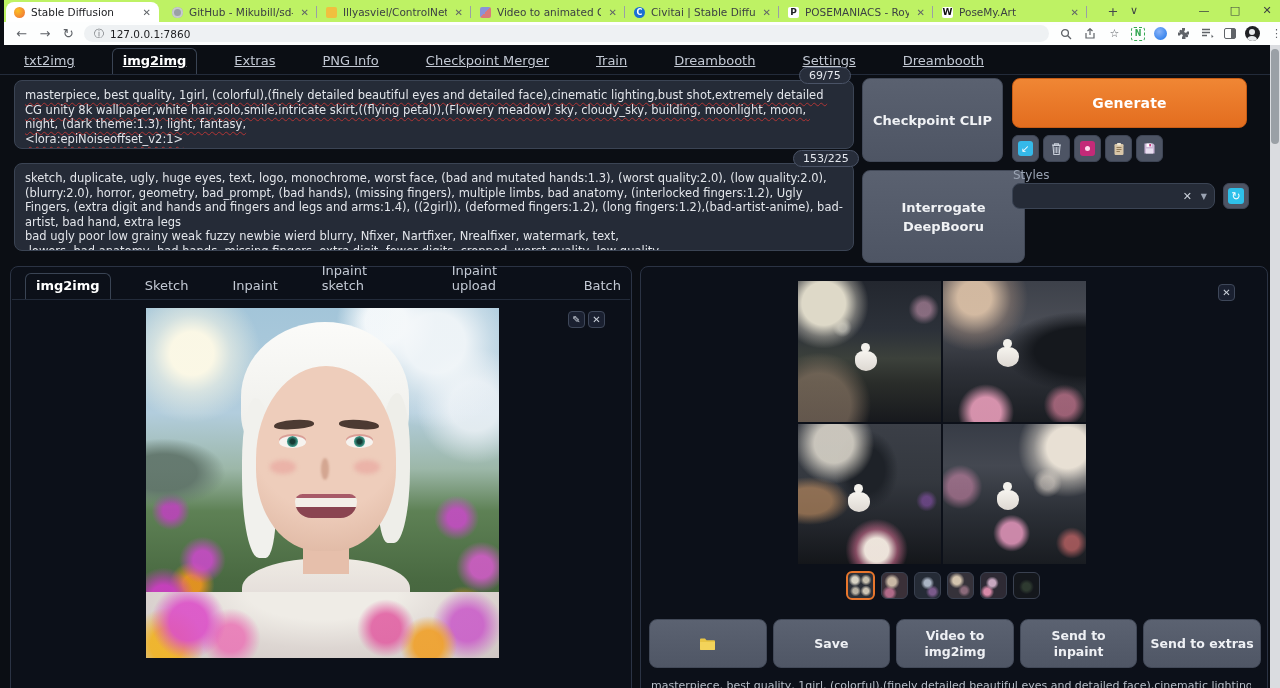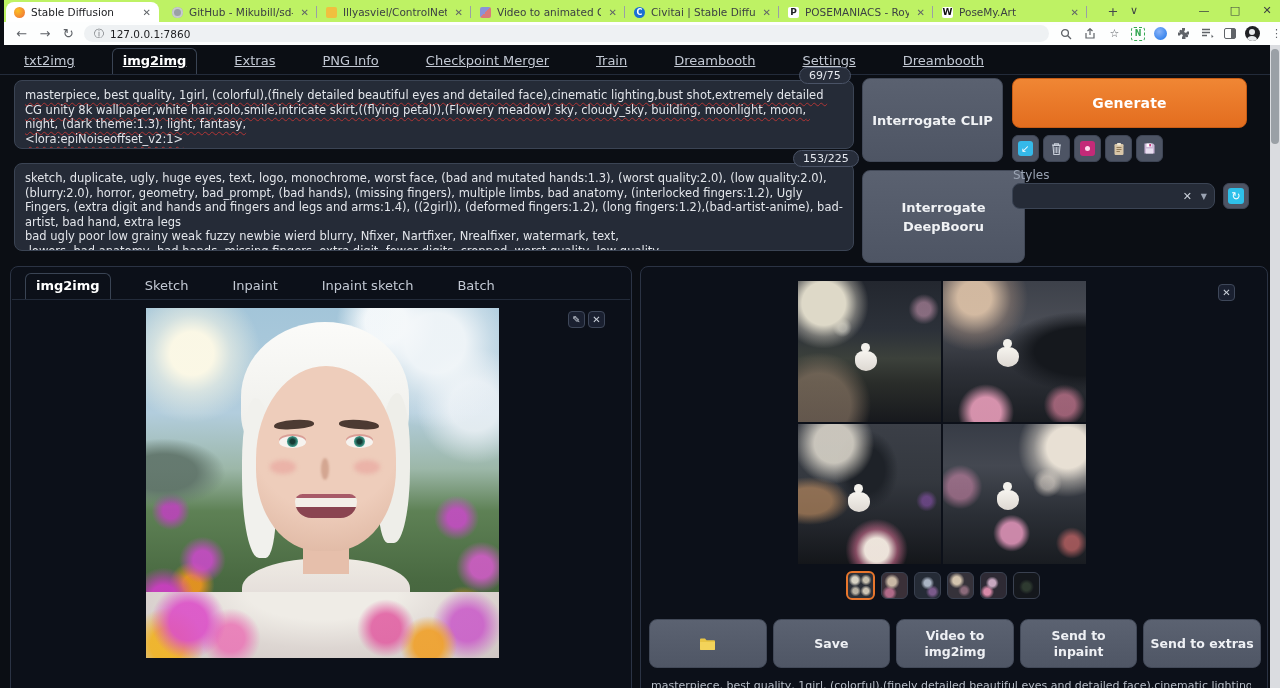--- a/index.html
+++ b/index.html
@@ -353,21 +353,21 @@
     <div class="navline"></div>
 
     <div class="ta prompt"><span class="inner">masterpiece, best quality, 1girl, (colorful),(finely detailed beautiful eyes and detailed face),cinematic lighting,bust shot,extremely detailed CG unity 8k wallpaper,white hair,solo,smile,intricate skirt,((flying petal)),(Flowery meadow) sky, cloudy_sky, building, moonlight, moon, night, (dark theme:1.3), light, fantasy,
 &lt;lora:epiNoiseoffset_v2:1&gt;</span></div>
     <div class="counter c1">69/75</div>
     <div class="ta negative"><span>sketch, duplicate, ugly, huge eyes, text, logo, monochrome, worst face, (bad and mutated hands:1.3), (worst quality:2.0), (low quality:2.0), (blurry:2.0), horror, geometry, bad_prompt, (bad hands), (missing fingers), multiple limbs, bad anatomy, (interlocked fingers:1.2), Ugly Fingers, (extra digit and hands and fingers and legs and arms:1.4), ((2girl)), (deformed fingers:1.2), (long fingers:1.2),(bad-artist-anime), bad-artist, bad hand, extra legs
 bad ugly poor low grainy weak fuzzy newbie wierd blurry, Nfixer, Nartfixer, Nrealfixer, watermark, text,
  lowers, bad anatomy, bad hands, missing fingers, extra digit, fewer digits, cropped, worst quality, low quality</span></div>
     <div class="counter c2">153/225</div>
 
-    <div class="btn interrogate-clip">Interrogate CLIP</div>
+    <div class="btn interrogate-clip">Checkpoint CLIP</div>
     <div class="btn interrogate-db">Interrogate DeepBooru</div>
     <div class="btn generate">Generate</div>
 
     <div class="chiprow">
       <div class="chip">
           <span class="sq arrow">↙</span>
         </div>
       <div class="chip">
         <svg width="13" height="14" viewBox="0 0 13 14">
             <path d="M2 3h9M4.5 3V1.7h4V3" fill="none" stroke="#c9cfda" stroke-width="1.1"></path>
@@ -406,20 +406,21 @@
     <div class="refresh-btn">
         <span class="sq">↻</span>
       </div>
 
     <div class="panel left">
       <div class="subtabs">
         <span class="item active">img2img</span>
         <span class="item">Sketch</span>
         <span class="item">Inpaint</span>
         <span class="item">Inpaint sketch</span>
+        <span class="item">Inpaint upload</span>
         <span class="item">Batch</span>
       </div>
       <div class="subline"></div>
 
       <div class="editchips">
         <div class="editchip">✎</div>
         <div class="editchip">✕</div>
       </div>
 
       <div class="portrait">

